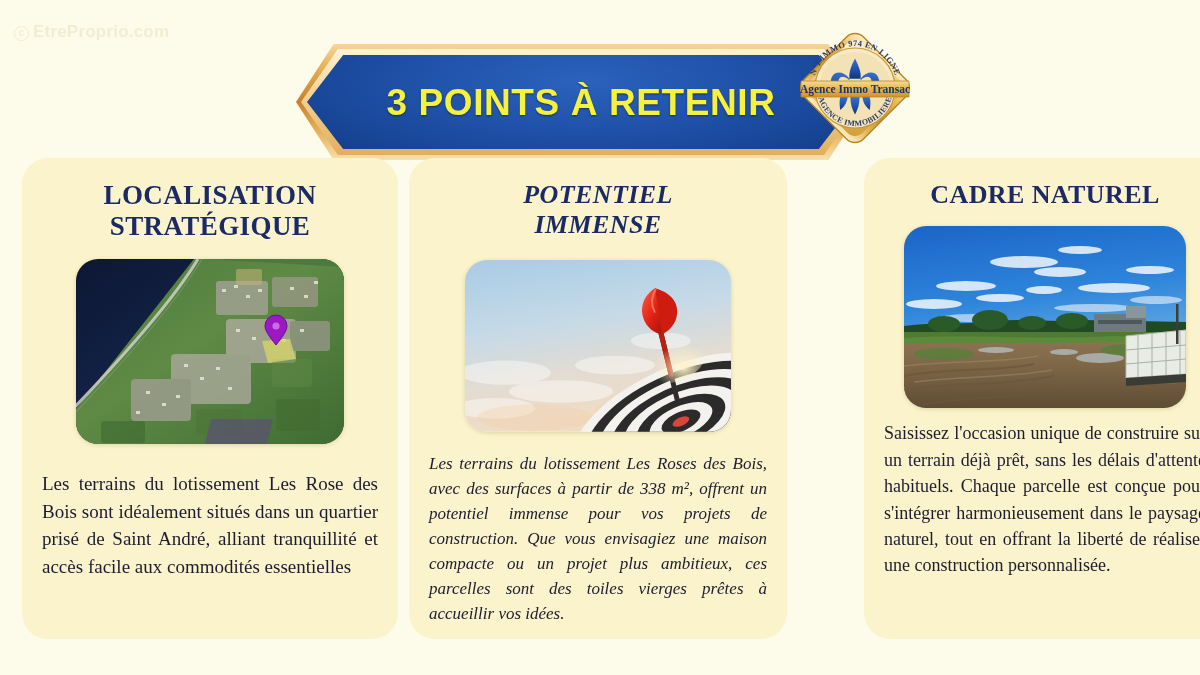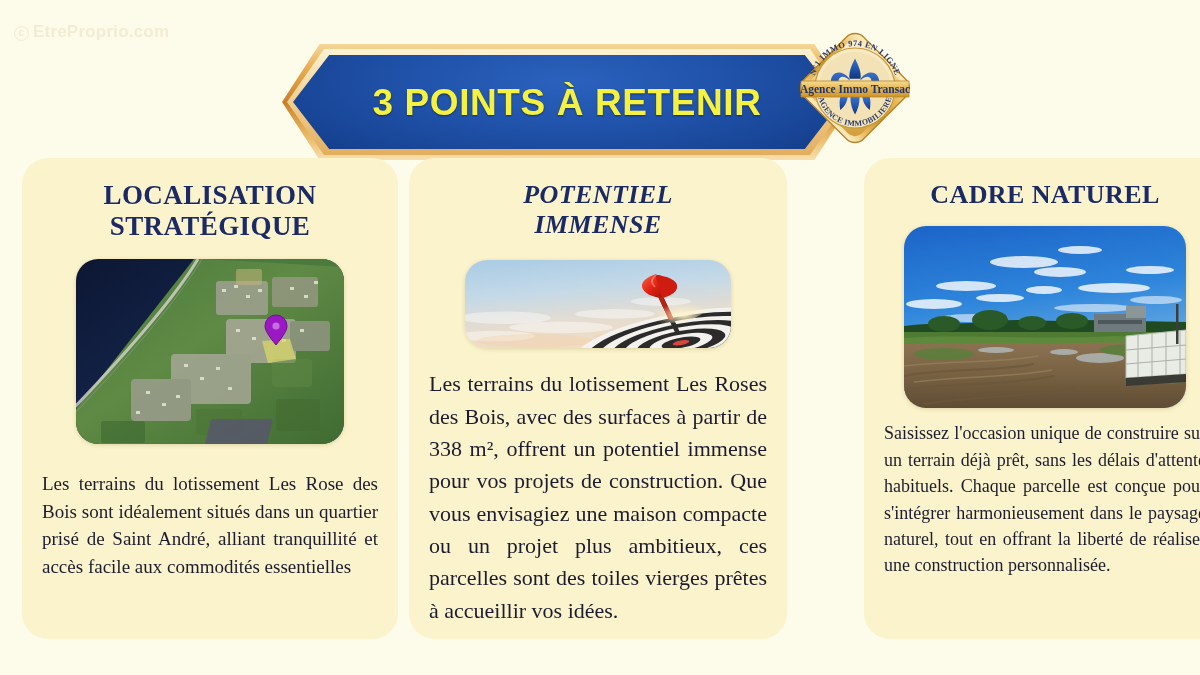--- a/index.html
+++ b/index.html
@@ -45,21 +45,21 @@
   
   .header {
     position: absolute;
     left: 0;
     top: 0;
     width: 1200px;
     height: 160px;
   }
   .banner-wrap {
     position: absolute;
-    left: 282px;
+    left: 296px;
     top: 44px;
     width: 570px;
     height: 116px;
   }
   .banner-outer {
     position: absolute;
     inset: 0;
     background: linear-gradient(180deg, #f6d79a 0%, #e8ab4e 22%, #c8802c 50%, #e8b25c 76%, #f7e0ae 100%);
     clip-path: polygon(6.6% 0%, 93.4% 0%, 100% 50%, 93.4% 100%, 6.6% 100%, 0% 50%);
     box-shadow: 0 3px 7px rgba(90,70,20,.30);
@@ -158,21 +158,21 @@
     font-size: 19px;
     line-height: 1.47;
     color: #1c1c30;
     text-align: justify;
     text-justify: inter-word;
     width: 100%;
     padding: 0 6px;
     box-sizing: border-box;
   }
   .c1 .body-text { margin-top: 26px; }
-  .c2 .body-text { margin-top: 20px; font-size: 22px; }
+  .c2 .body-text { margin-top: 20px; font-size: 17px; font-style: italic; }
   .c3 .body-text { margin-top: 12px; font-size: 18px; }
 </style>
 </head>
 <body>
 
 <div class="watermark">
   <span class="c">c</span><span>EtreProprio.com</span>
 </div>
 
 <div class="header">

